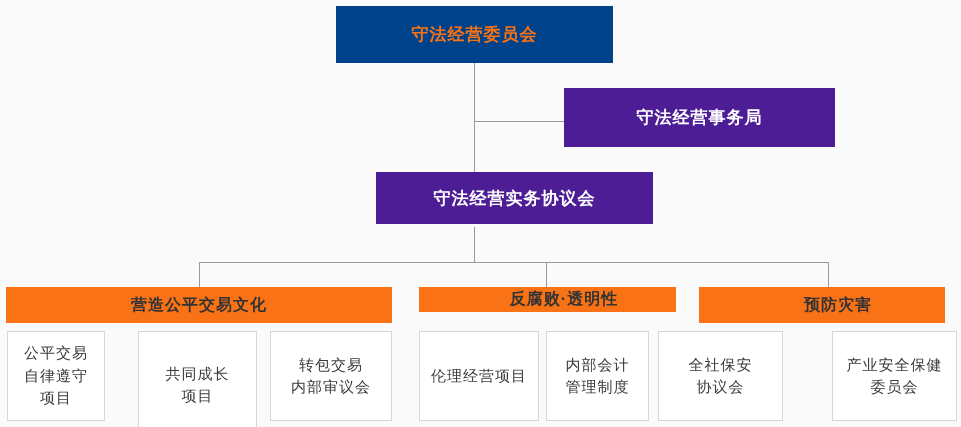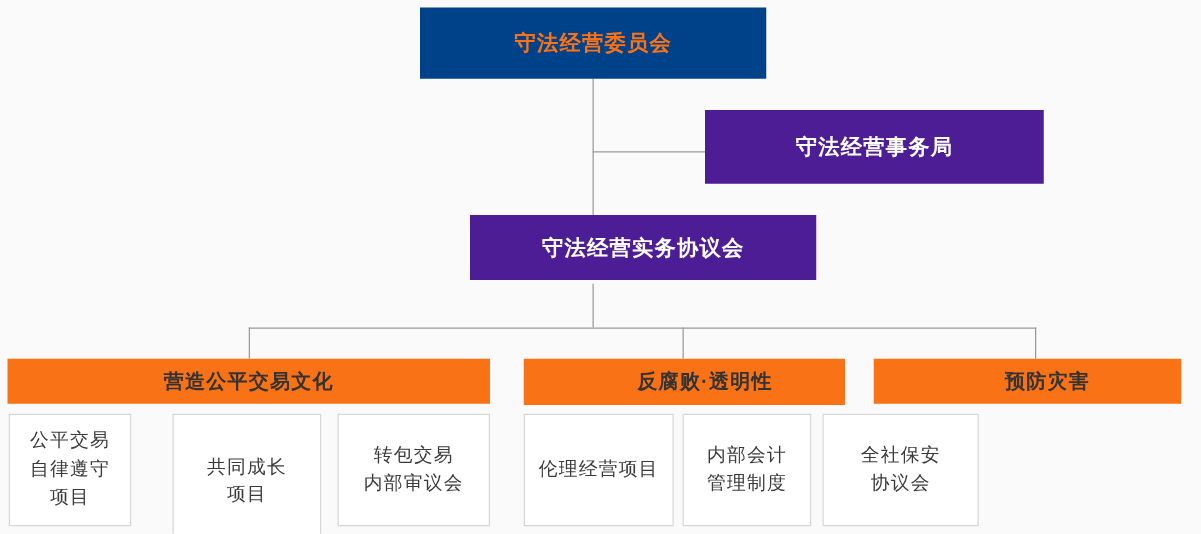--- a/index.html
+++ b/index.html
@@ -72,31 +72,33 @@
   <div class="line v-line" style="left:546px; top:262px; height:25px;"></div>
   <div class="line v-line" style="left:828px; top:262px; height:25px;"></div>
 
   <div class="node node-dark" style="left:336px; top:6px;   width:277px; height:57px;">守法经营委员会</div>
 
   <div class="node node-blue" style="left:564px; top:88px;  width:271px; height:59px;">守法经营事务局</div>
 
   <div class="node node-blue" style="left:336px; top:172px; width:277px; height:52px;margin-left:40px;">守法经营实务协议会</div>
 
   <div class="node node-green" style="left:6px;   top:287px; width:386px; height:36px;">营造公平交易文化</div>
-  <div class="node node-green" style="left:419px; top:287px; width:257px; height:37px;padding-left:33px;">反腐败·透明性</div>
+  <div class="node node-green" style="left:419px; top:287px; width:257px; height:25px;padding-left:33px;">反腐败·透明性</div>
   <div class="node node-green" style="left:699px; top:287px; width:246px; height:36px;padding-left:32px;">预防灾害</div>
 
   <div class="node node-white" style="left:7px;   top:331px; width:98px; height:90px;">公平交易
 自律遵守
 项目</div>
   <div class="node node-white" style="left:138px; top:331px; width:119px; height:108px;">共同成长
 项目</div>
   <div class="node node-white" style="left:419px; top:331px; width:120px; height:90px;">伦理经营项目</div>
 
   <div class="node node-white" style="left:270px; top:331px; width:122px; height:90px;">转包交易
 内部审议会</div>
   <div class="node node-white" style="left:546px; top:331px; width:103px; height:90px;">内部会计
 管理制度</div>
 
   <div class="node node-white" style="left:658px; top:331px; width:125px; height:90px;">全社保安
 协议会</div>
+  <div class="node node-white" style="left:832px; top:331px; width:125px; height:90px;">产业安全保健
+委员会</div>
 
 </div>
 
 </body></html>

